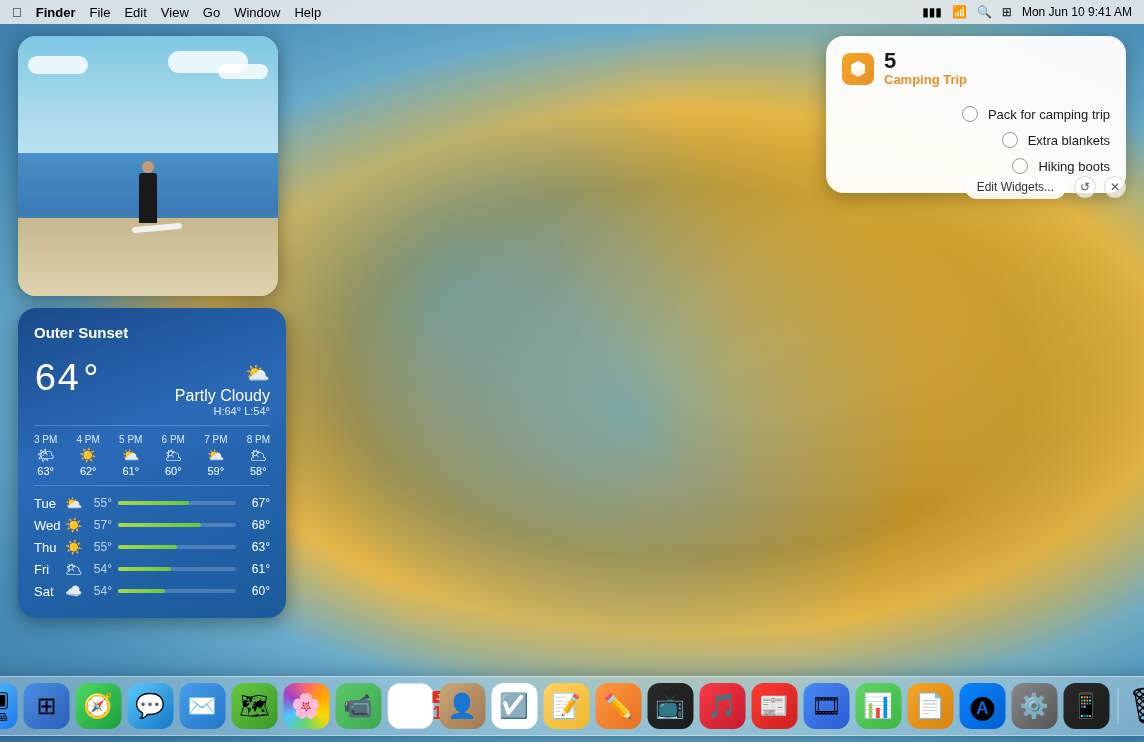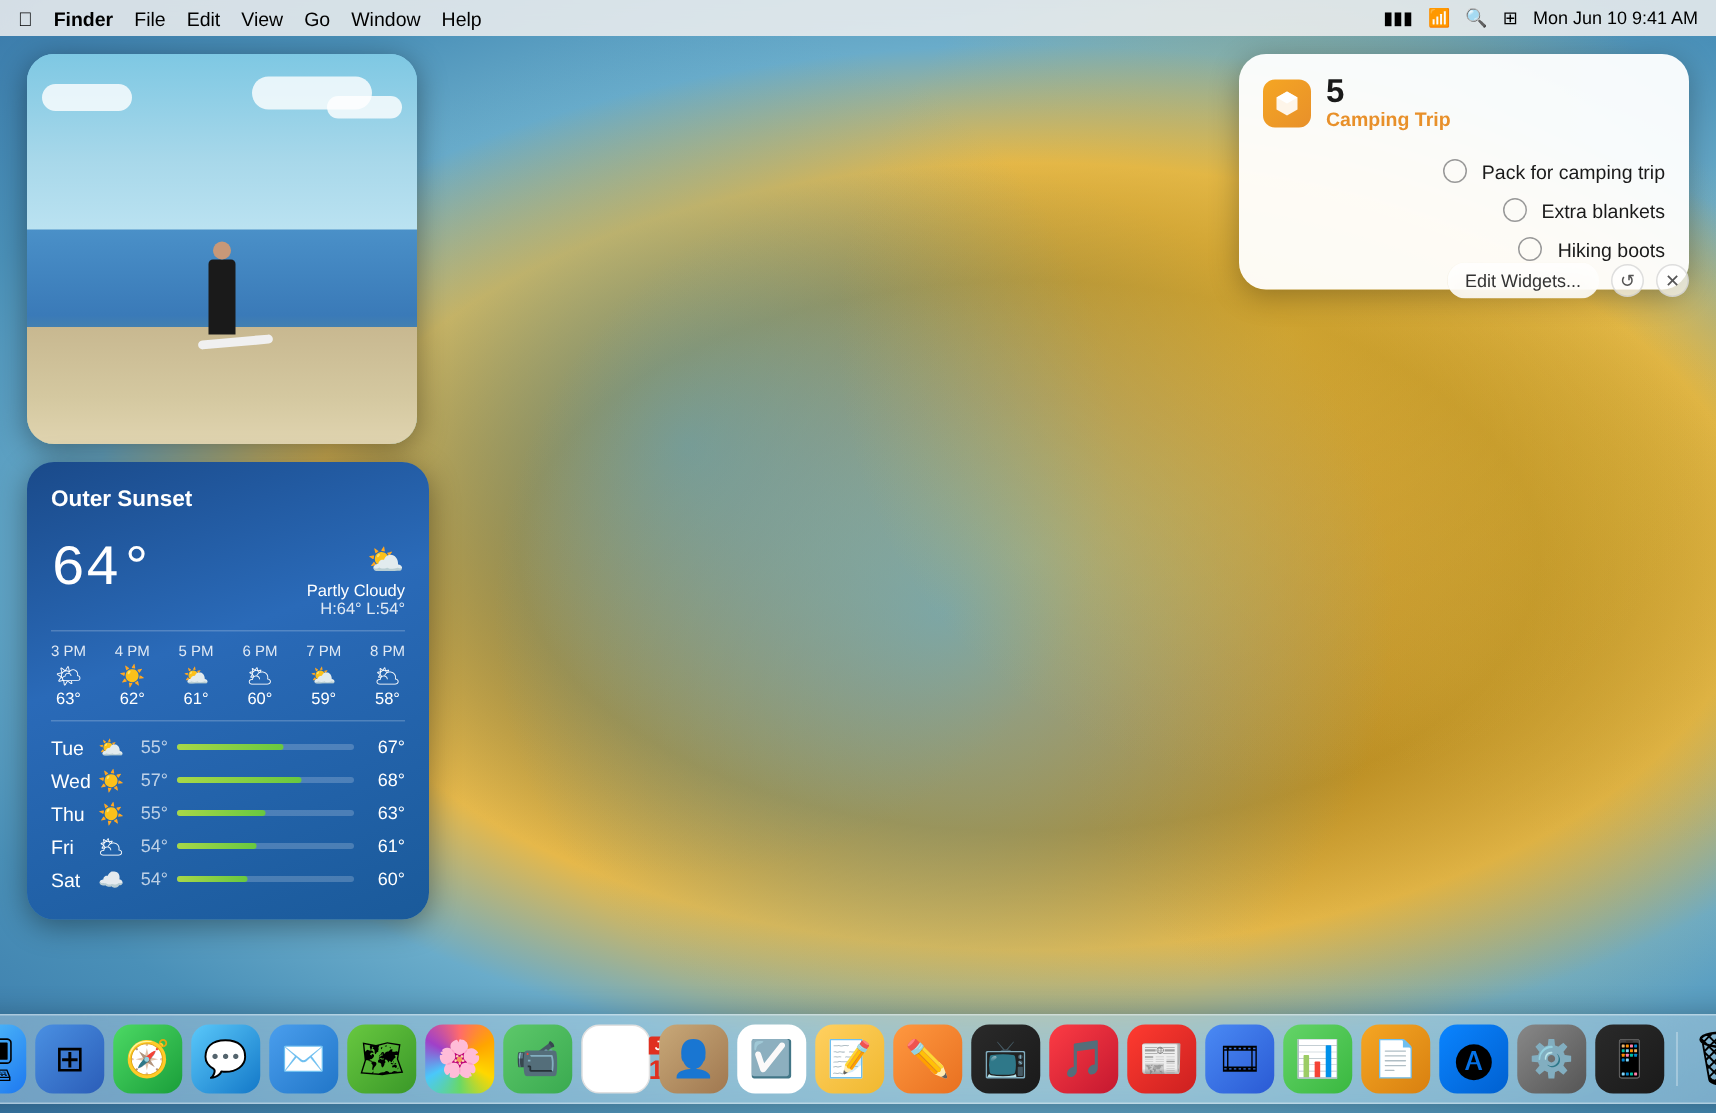--- a/index.html
+++ b/index.html
@@ -176,21 +176,21 @@
       margin-bottom: 8px;
     }
     .weather-temp {
       font-size: 38px;
       font-weight: 200;
       line-height: 1;
       font-family: Liberation Mono, monospace;
     }
     .weather-condition {
       text-align: right;
-      font-size: 11px;
+      font-size: 16px;
     }
     .weather-condition-icon {
       font-size: 20px;
       text-align: right;
       margin-bottom: 2px;
     }
     .weather-hi-lo {
       font-size: 11px;
       color: rgba(255,255,255,0.85);
     }

